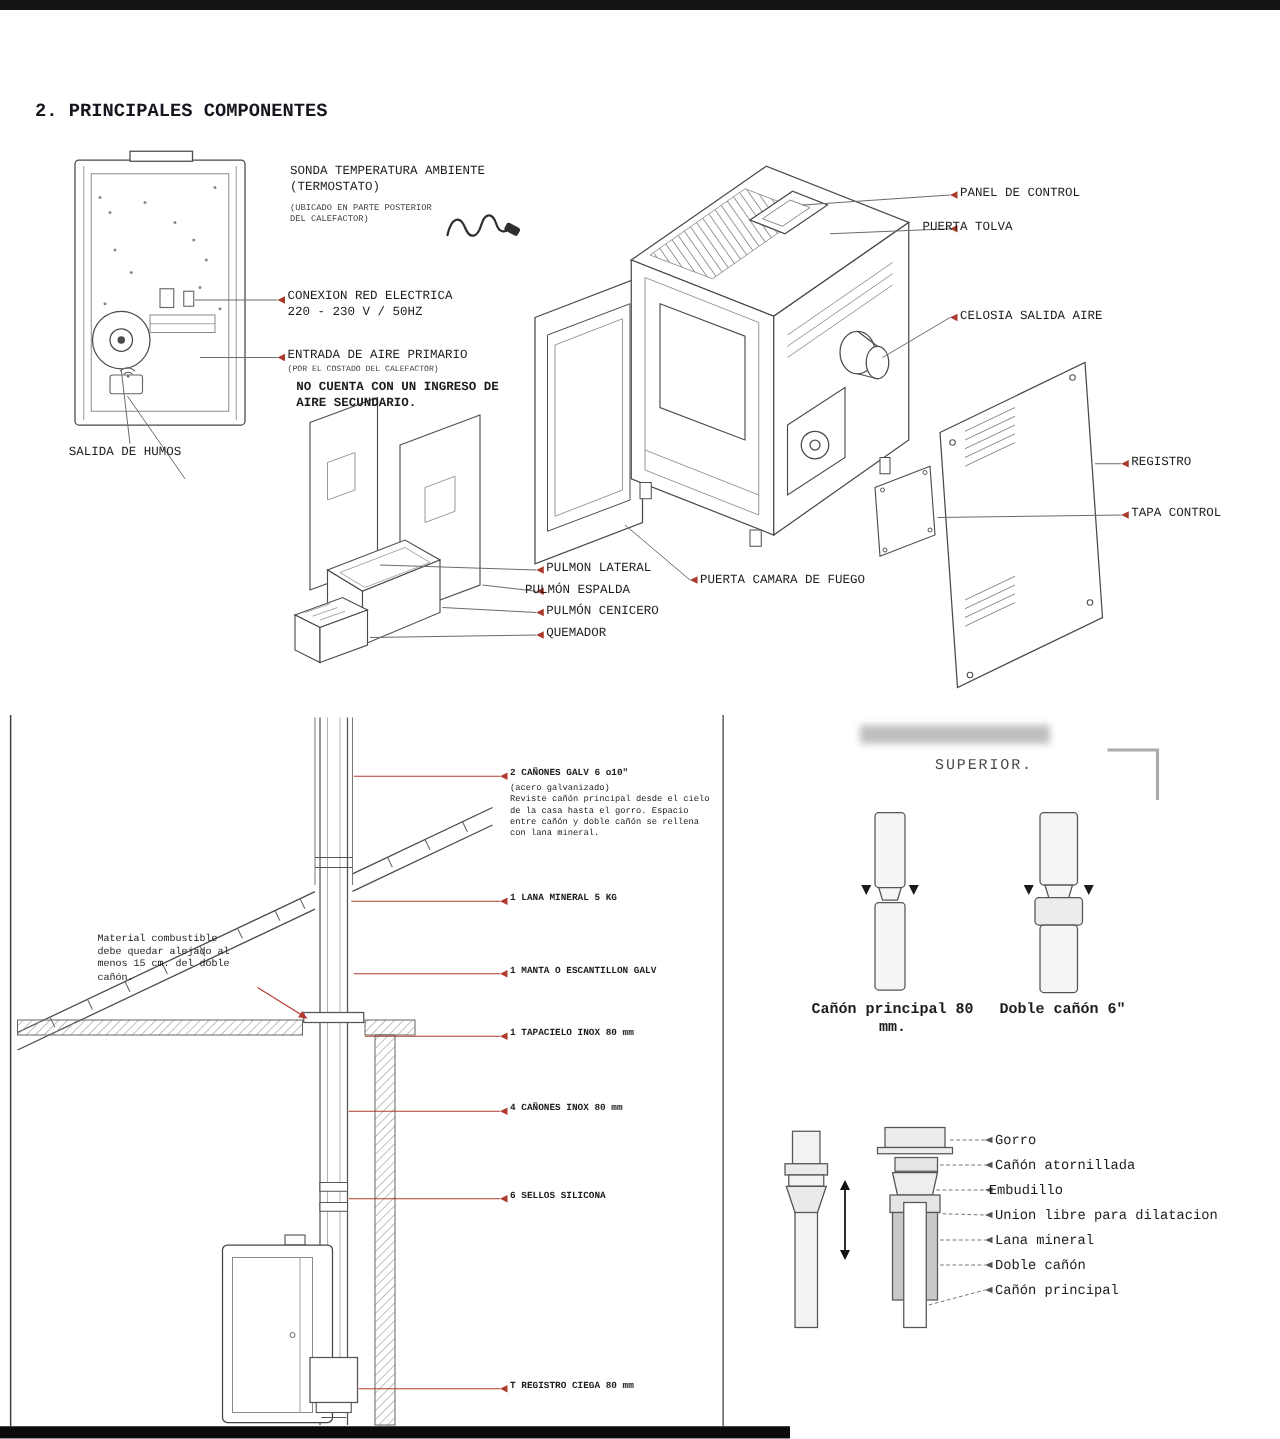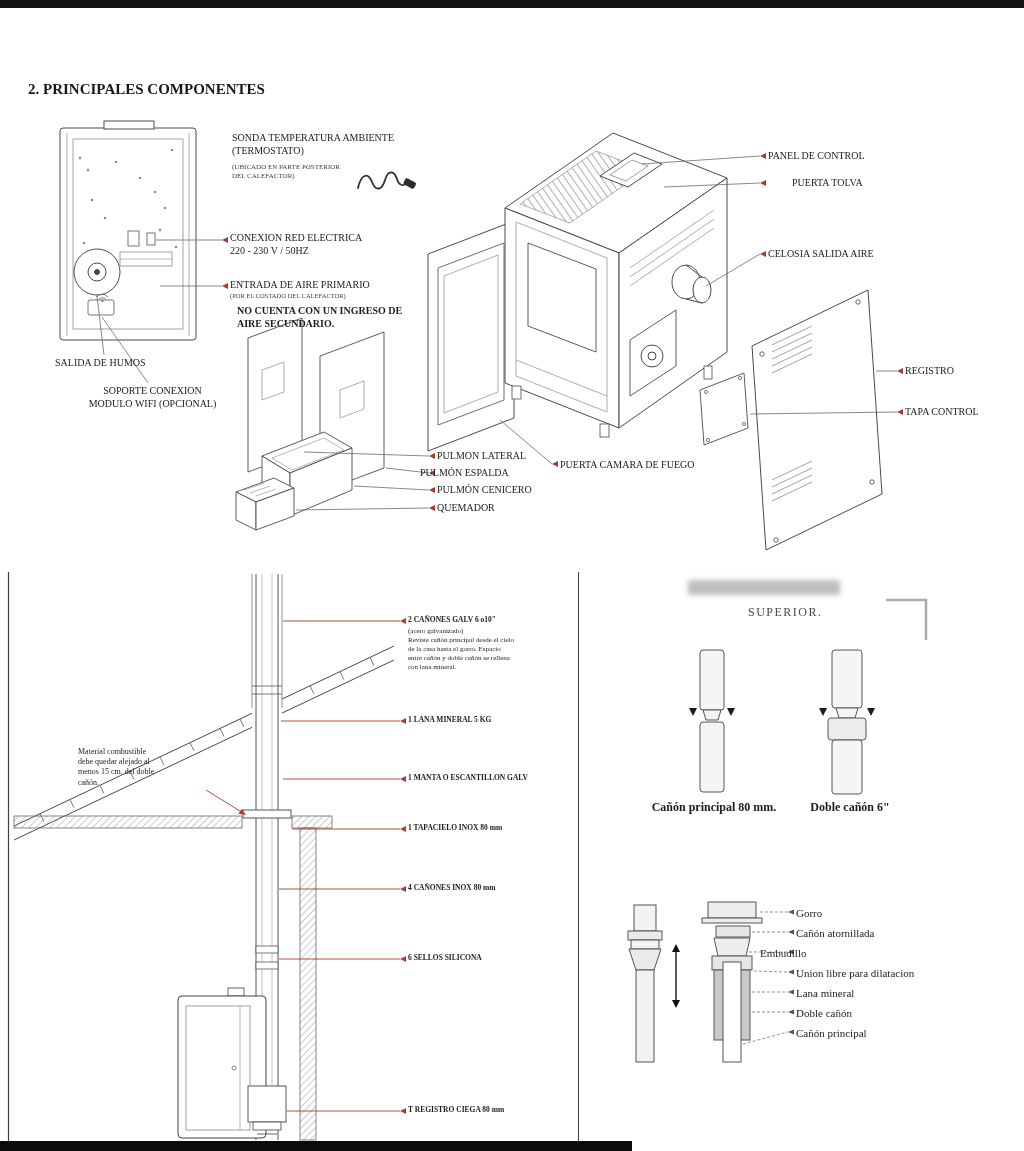--- a/index.html
+++ b/index.html
@@ -1,18 +1,18 @@
 <!DOCTYPE html>
 <html><head>
 <meta charset="utf-8">
 <style>
   *{margin:0;padding:0;box-sizing:border-box}
   html,body{background:#fff}
   #page{position:relative;width:1024px;height:1151px;background:#fff;overflow:hidden;
-        font-family:Liberation Serif, serif;color:#1c1c1c}
+        font-family:Liberation Mono, monospace;color:#1c1c1c}
   svg.art{position:absolute;left:0;top:0;display:block}
   .bar{position:absolute;background:#141414}
   .lbl{position:absolute;white-space:pre-line;line-height:1.28;color:#1c1c1c}
   .s65{font-size:6.5px}.s7{font-size:7px}.s75{font-size:7.5px}.s8{font-size:8px}
   .s95{font-size:10px}.s10{font-size:10px}.s11{font-size:11px}.s115{font-size:12px}
   .s12{font-size:12px}.s15{font-size:15px}
   .b{font-weight:bold}.ctr{text-align:center}.dim{color:#3f3f3f}.g2{color:#4a4a4a;letter-spacing:1.5px}
 </style>
 </head>
 <body>
@@ -336,25 +336,23 @@
 (TERMOSTATO)</div>
   <div class="lbl s7 dim" style="left:232px;top:163px">(UBICADO EN PARTE POSTERIOR
 DEL CALEFACTOR)</div>
   <div class="lbl s10" style="left:230px;top:232px">CONEXION RED ELECTRICA
 220 - 230 V / 50HZ</div>
   <div class="lbl s10" style="left:230px;top:279px">ENTRADA DE AIRE PRIMARIO</div>
   <div class="lbl s65 dim" style="left:230px;top:292px">(POR EL COSTADO DEL CALEFACTOR)</div>
   <div class="lbl s95 b" style="left:237px;top:305px">NO CUENTA CON UN INGRESO DE
 AIRE SECUNDARIO.</div>
   <div class="lbl s10" style="left:55px;top:357px">SALIDA DE HUMOS</div>
-  <div class="lbl s10 ctr" style="left:60px;top:385px;width:185px">SOPORTE CONEXION
-MODULO WIFI (OPCIONAL)</div>
 
   <div class="lbl s10" style="left:768px;top:150px">PANEL DE CONTROL</div>
-  <div class="lbl s10" style="left:792px;top:177px">PUERTA TOLVA</div>
+  <div class="lbl s10" style="left:738px;top:177px">PUERTA TOLVA</div>
   <div class="lbl s10" style="left:768px;top:248px">CELOSIA SALIDA AIRE</div>
   <div class="lbl s10" style="left:905px;top:365px">REGISTRO</div>
   <div class="lbl s10" style="left:905px;top:406px">TAPA CONTROL</div>
   <div class="lbl s10" style="left:437px;top:450px">PULMON LATERAL</div>
   <div class="lbl s10" style="left:420px;top:467px">PULMÓN ESPALDA</div>
   <div class="lbl s10" style="left:437px;top:484px">PULMÓN CENICERO</div>
   <div class="lbl s10" style="left:437px;top:502px">QUEMADOR</div>
   <div class="lbl s10" style="left:560px;top:459px">PUERTA CAMARA DE FUEGO</div>
 
   <div class="lbl s8" style="left:78px;top:747px">Material combustible
@@ -372,19 +370,19 @@
   <div class="lbl s75 b" style="left:408px;top:823px">1 TAPACIELO INOX 80 mm</div>
   <div class="lbl s75 b" style="left:408px;top:883px">4 CAÑONES INOX 80 mm</div>
   <div class="lbl s75 b" style="left:408px;top:953px">6 SELLOS SILICONA</div>
   <div class="lbl s75 b" style="left:408px;top:1105px">T REGISTRO CIEGA 80 mm</div>
 
   <div class="lbl s12 g2" style="left:748px;top:605px">SUPERIOR.</div>
   <div class="lbl s115 b ctr" style="left:640px;top:800px;width:148px">Cañón principal 80 mm.</div>
   <div class="lbl s115 b ctr" style="left:790px;top:800px;width:120px">Doble cañón 6"</div>
   <div class="lbl s11" style="left:796px;top:906px">Gorro</div>
   <div class="lbl s11" style="left:796px;top:926px">Cañón atornillada</div>
-  <div class="lbl s11" style="left:760px;top:946px">Embudillo</div>
+  <div class="lbl s11" style="left:791px;top:946px">Embudillo</div>
   <div class="lbl s11" style="left:796px;top:966px">Union libre para dilatacion</div>
   <div class="lbl s11" style="left:796px;top:986px">Lana mineral</div>
   <div class="lbl s11" style="left:796px;top:1006px">Doble cañón</div>
   <div class="lbl s11" style="left:796px;top:1026px">Cañón principal</div>
 
 </div>
 
 </body></html>

